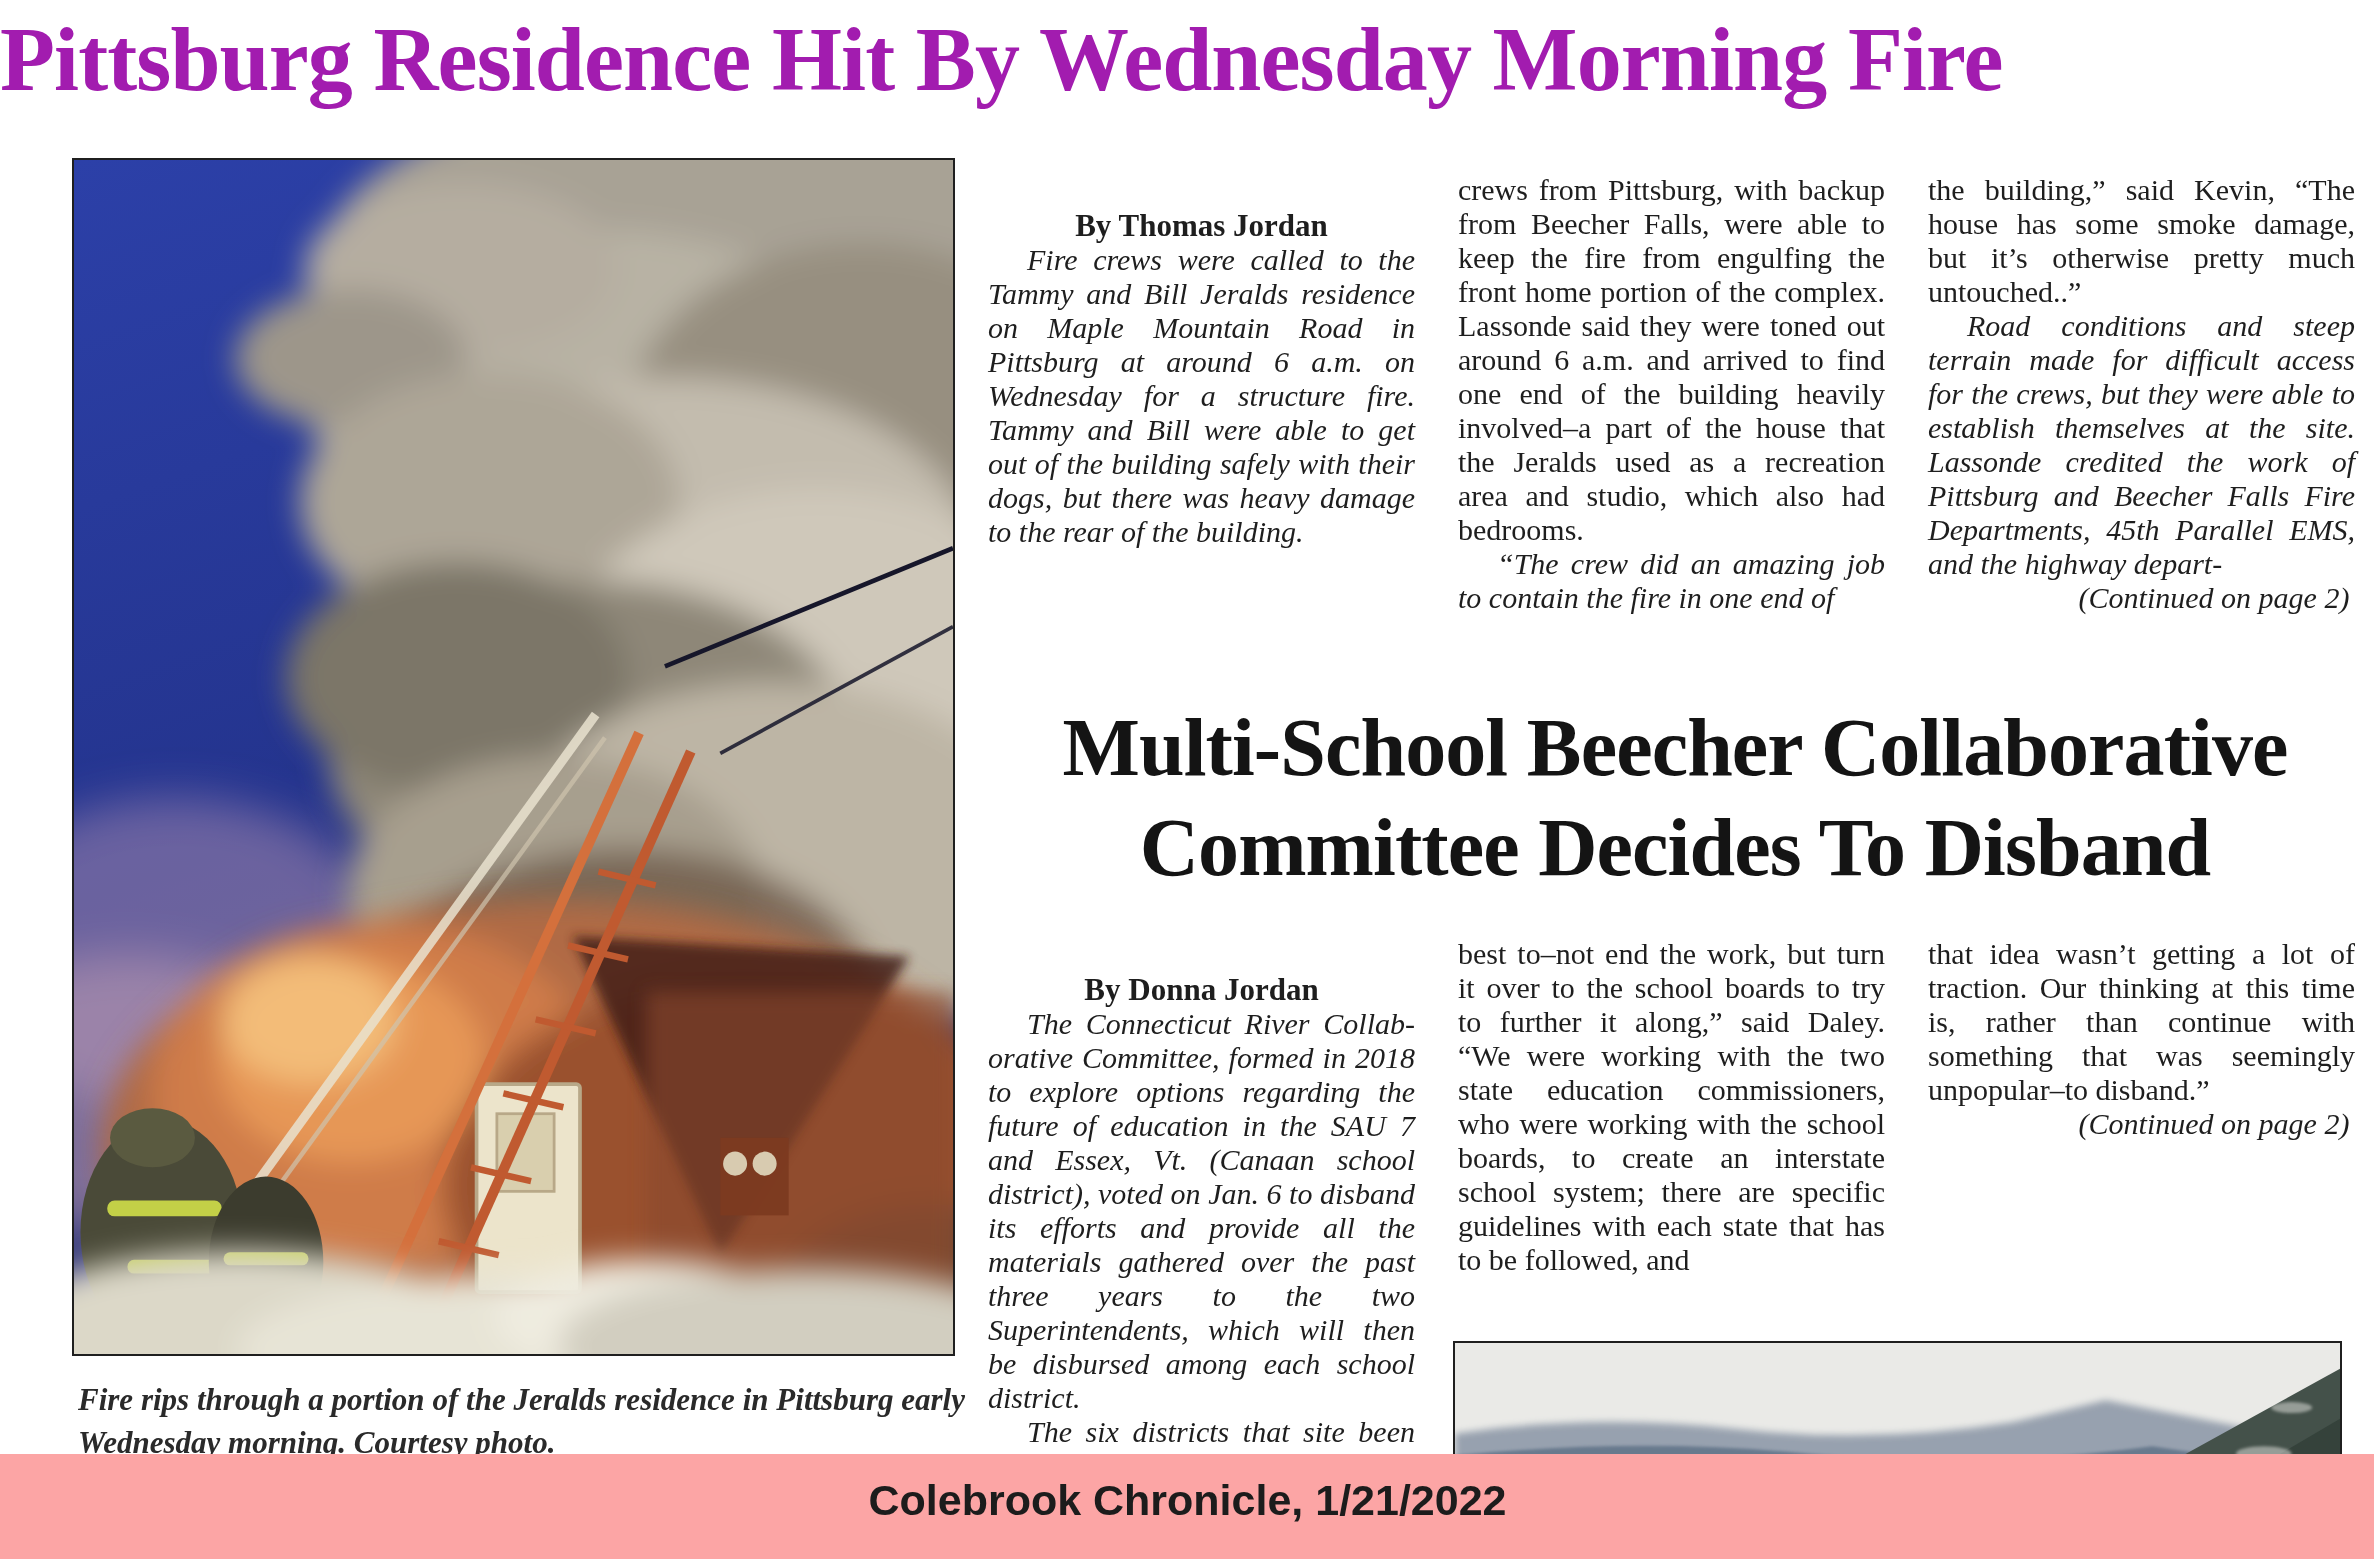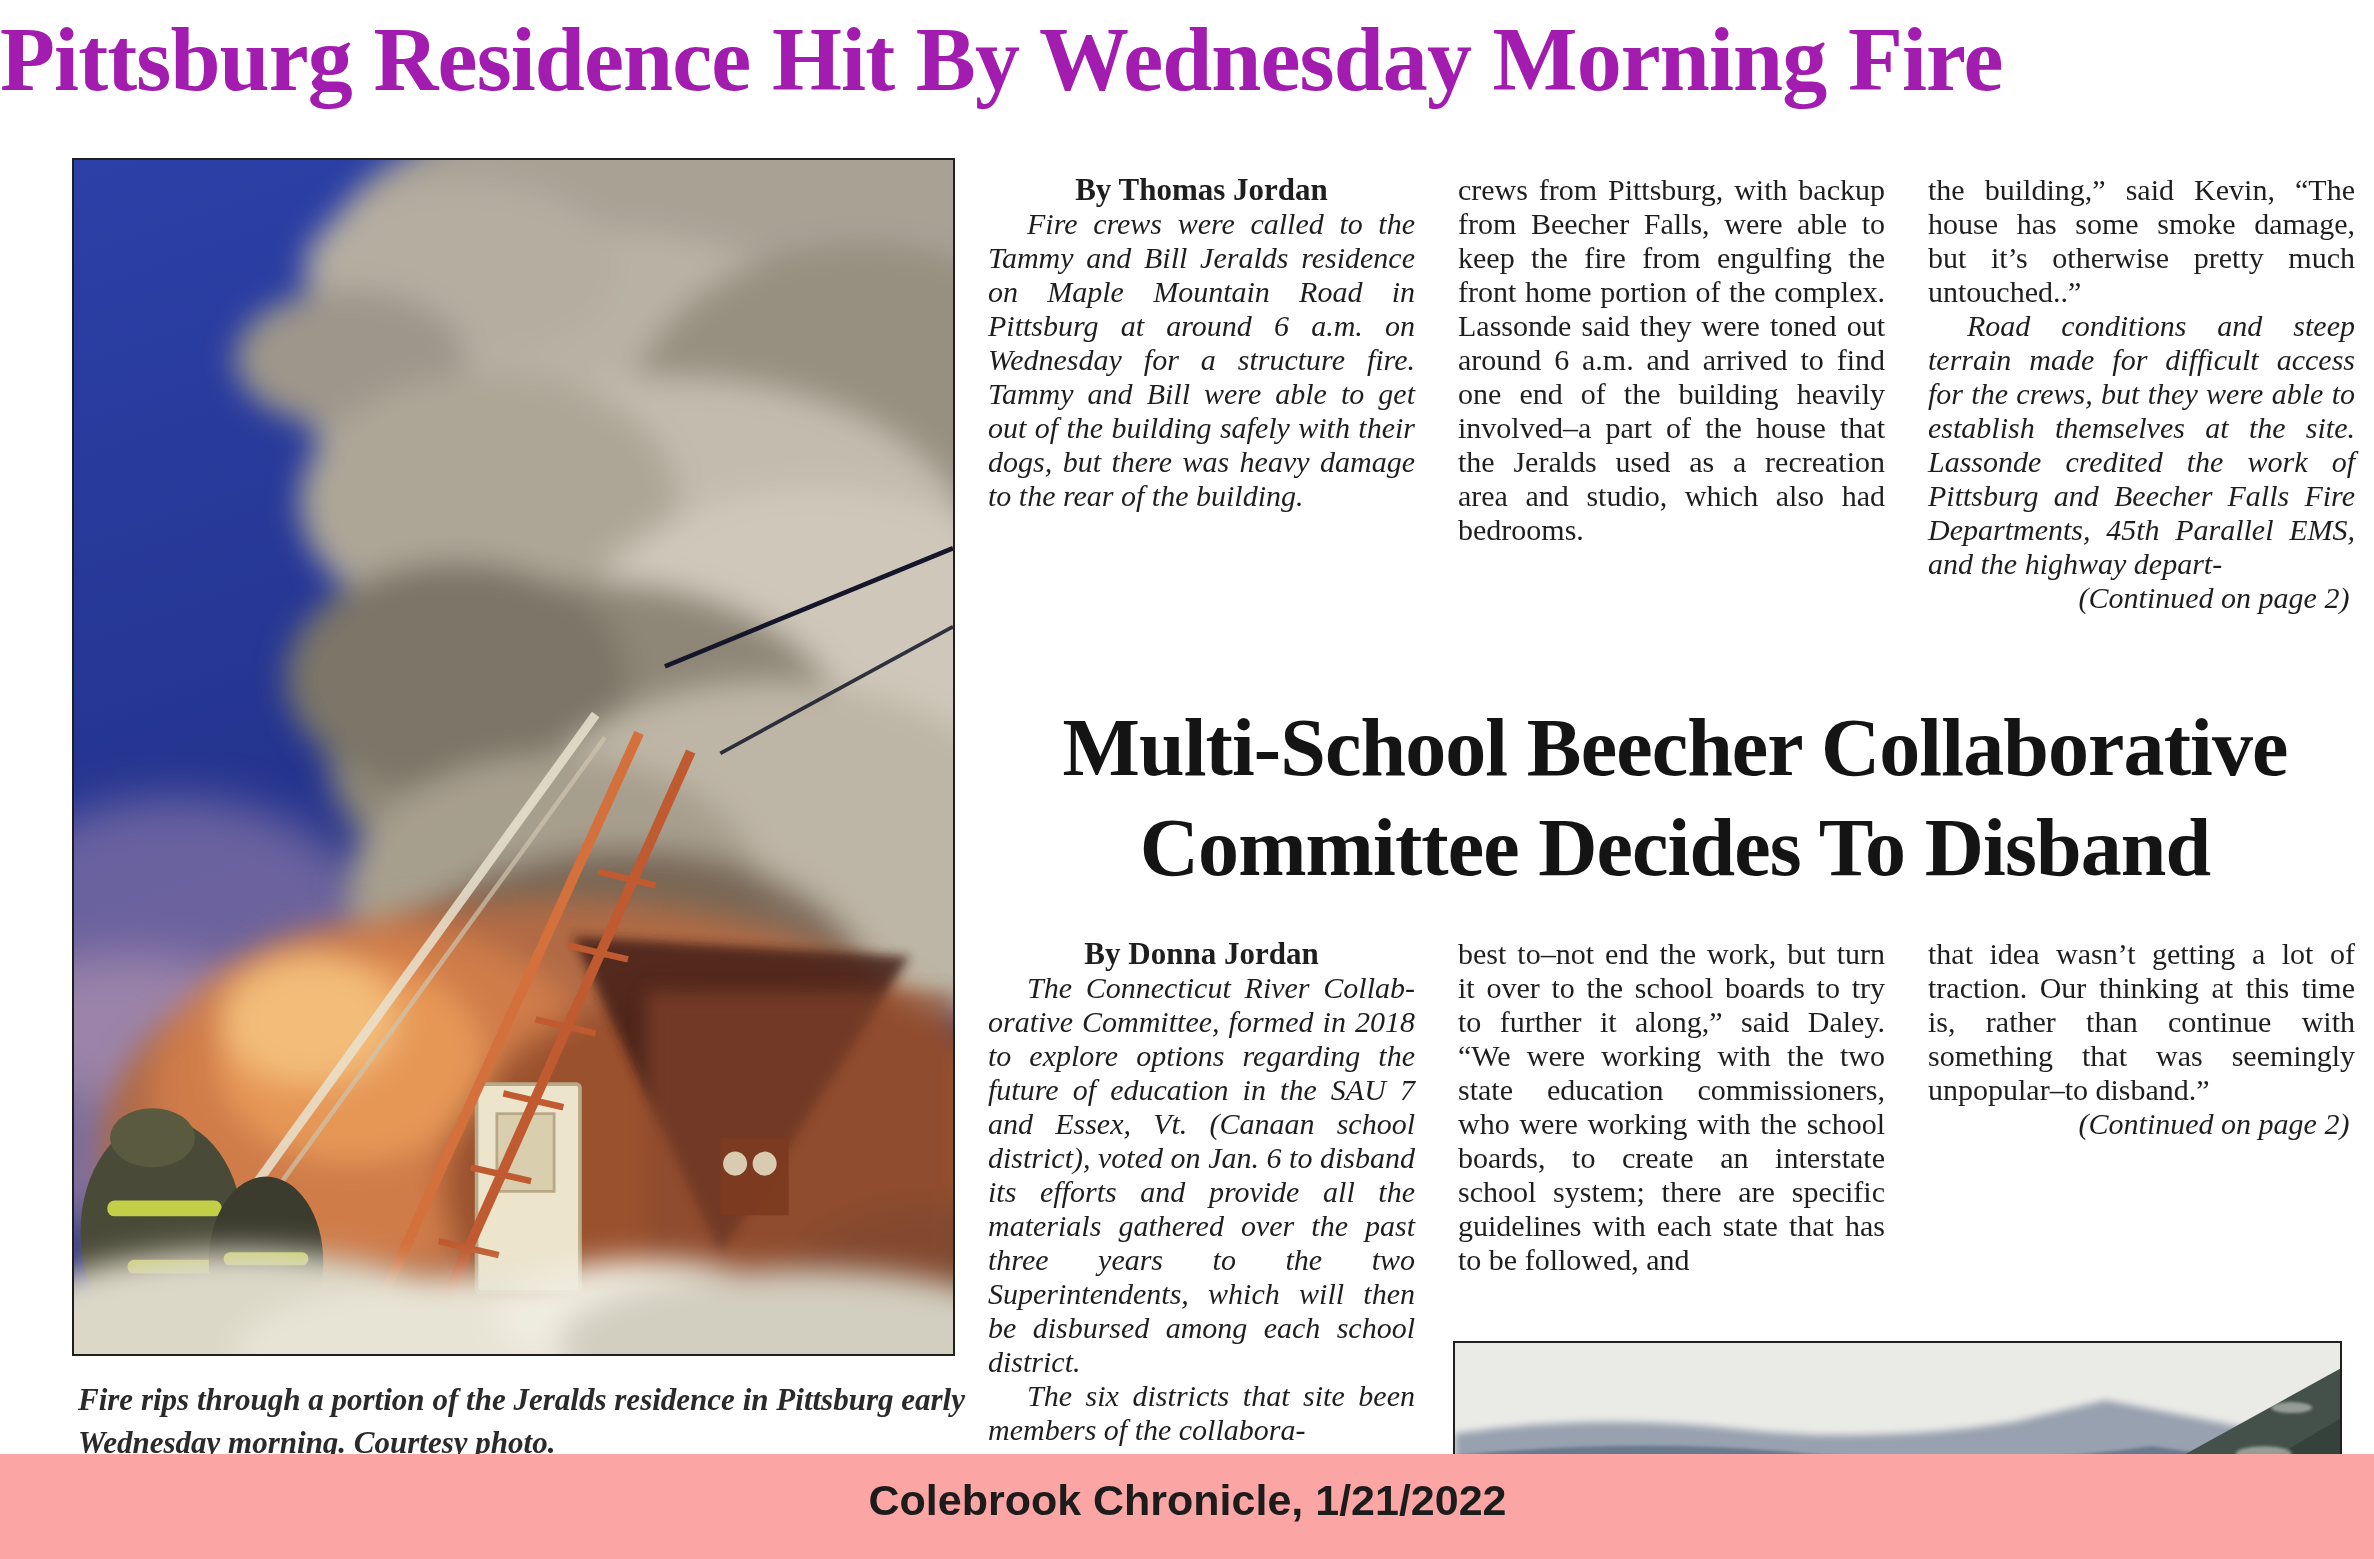--- a/index.html
+++ b/index.html
@@ -18,21 +18,21 @@
   .photo-frame svg{display:block;width:100%;height:100%;}
   .caption{
     position:absolute;left:72px;top:1378px;width:887px;
     font-style:italic;font-weight:bold;font-size:31px;line-height:43px;
     text-align:justify;color:#2a2a2a;margin-left:6px;
   }
   .col{
     position:absolute;width:427px;font-size:30px;line-height:34px;
     text-align:justify;color:#1e1e1e;
   }
-  .col-1{left:988px;}
+  .col-1{left:988px;margin-top:36px;}
   .col-2{left:1458px;}
   .col-3{left:1928px;}
   .a1{top:173px;}
   .a2{top:937px;}
   .byline{text-align:center;font-weight:bold;margin:0 0 0.9px 0;font-size:31px;}
   .col p{margin:0;}
   .indent{text-indent:39px;font-style:italic;}
   .continued{text-align:right;font-style:italic;padding-right:5.6px;}
   .headline-2{
     position:absolute;left:983px;top:698px;width:1384px;text-align:center;
@@ -162,20 +162,21 @@
   </div>
 
   <div class="caption">Fire rips through a portion of the Jeralds residence in Pittsburg early Wednesday morning. Courtesy photo.</div>
 
   <div class="col col-1 a1">
     <p class="byline">By Thomas Jordan</p>
     <p class="indent">Fire crews were called to the Tammy and Bill Jeralds resi­dence on Maple Mountain Road in Pittsburg at around 6 a.m. on Wednesday for a structure fire. Tammy and Bill were able to get out of the building safely with their dogs, but there was heavy damage to the rear of the build­ing.</p>
   </div>
   <div class="col col-2 a1">
     <p>crews from Pittsburg, with backup from Beecher Falls, were able to keep the fire from engulf­ing the front home portion of the complex. Lassonde said they were toned out around 6 a.m. and arrived to find one end of the building heavily involved–a part of the house that the Jeralds used as a recreation area and studio, which also had bedrooms.</p>
+    <p class="indent">“The crew did an amazing job to contain the fire in one end of</p>
   </div>
   <div class="col col-3 a1">
     <p>the building,” said Kevin, “The house has some smoke damage, but it’s otherwise pretty much untouched..”</p>
     <p class="indent">Road conditions and steep terrain made for difficult access for the crews, but they were able to establish themselves at the site. Lassonde credited the work of Pittsburg and Beecher Falls Fire Departments, 45th Parallel EMS, and the highway depart-</p>
     <p class="continued">(Continued on page 2)</p>
   </div>
 
   <div class="headline-2">
     <div>Multi-School Beecher Collaborative</div>
     <div>Committee Decides To Disband</div>

